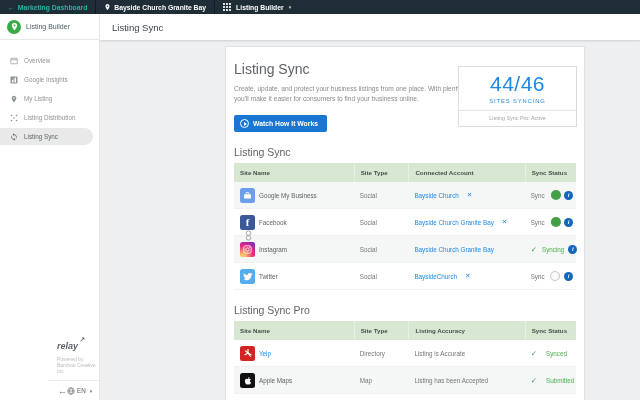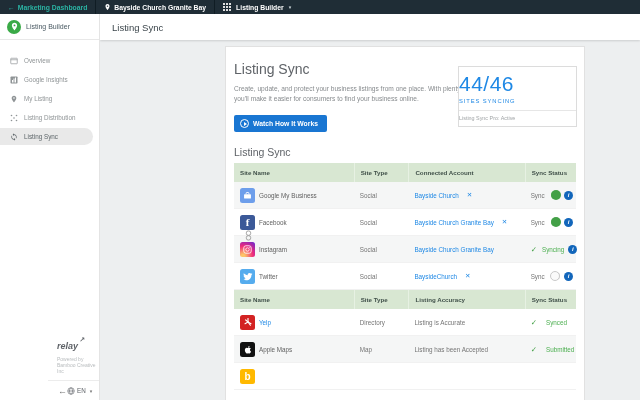--- a/index.html
+++ b/index.html
@@ -53,21 +53,21 @@
   .h1 { font-size:14px; font-weight:400; color:#5f6368; margin:8px 0 7px; }
   .desc { font-size:6.6px; color:#878b8e; width:288px; line-height:1.55; }
   .watch-btn { margin-top:11px; display:inline-flex; align-items:center; gap:4px; background:#1976d2;
     color:#fff; font-size:6.8px; font-weight:bold; padding:4px 9px 4px 6px; border:none;
     border-radius:2px; cursor:pointer; font-family:inherit; }
   .play-icon { width:9px; height:9px; border:1px solid #fff; border-radius:50%; position:relative; }
   .play-icon::after { content:""; position:absolute; left:3px; top:2px; border-left:3.5px solid #fff;
     border-top:2.2px solid transparent; border-bottom:2.2px solid transparent; }
 
   .stats { position:absolute; top:19px; right:7px; width:119px; border:1px solid #dcdcdc;
-    background:#fff; padding-top:5px; }
+    background:#fff; text-align:center; padding-top:5px; }
   .stats-num { font-size:21px; color:#1e88e5; letter-spacing:.5px; }
   .stats-label { font-size:5.8px; color:#1e88e5; letter-spacing:.9px; margin-top:2px; padding-bottom:6px; }
   .stats-note { font-size:5.4px; color:#a0a4a6; border-top:1px solid #e6e6e6; padding:4px 0 5px; }
 
   .section-title { font-size:10.5px; font-weight:400; color:#5f6368; margin:14px 0 5px; }
 
   .thead { display:flex; background:#d8e7d2; }
   .th { font-size:6.2px; font-weight:bold; color:#41514a; padding:6px; }
   .th + .th { border-left:1px solid #e7f1e3; }
   .c1 { width:35%; } .c2 { width:16%; } .c3 { width:34%; } .c4 { width:15%; }
@@ -321,20 +321,21 @@
           <span class="sync-word">Sync</span>
           <span class="toggle off">
               <span class="knob"></span>
             </span>
           <span class="info-icon">i</span>
         </div>
       </div>
     </div>
 
     
+    <div class="section-title">Listing Sync Pro</div>
     <div class="tbl">
       <div class="thead">
         <div class="th c1">Site Name</div>
         <div class="th c2">Site Type</div>
         <div class="th c3">Listing Accuracy</div>
         <div class="th c4">Sync Status</div>
       </div>
 
       <div class="trow">
         <div class="td c1">

